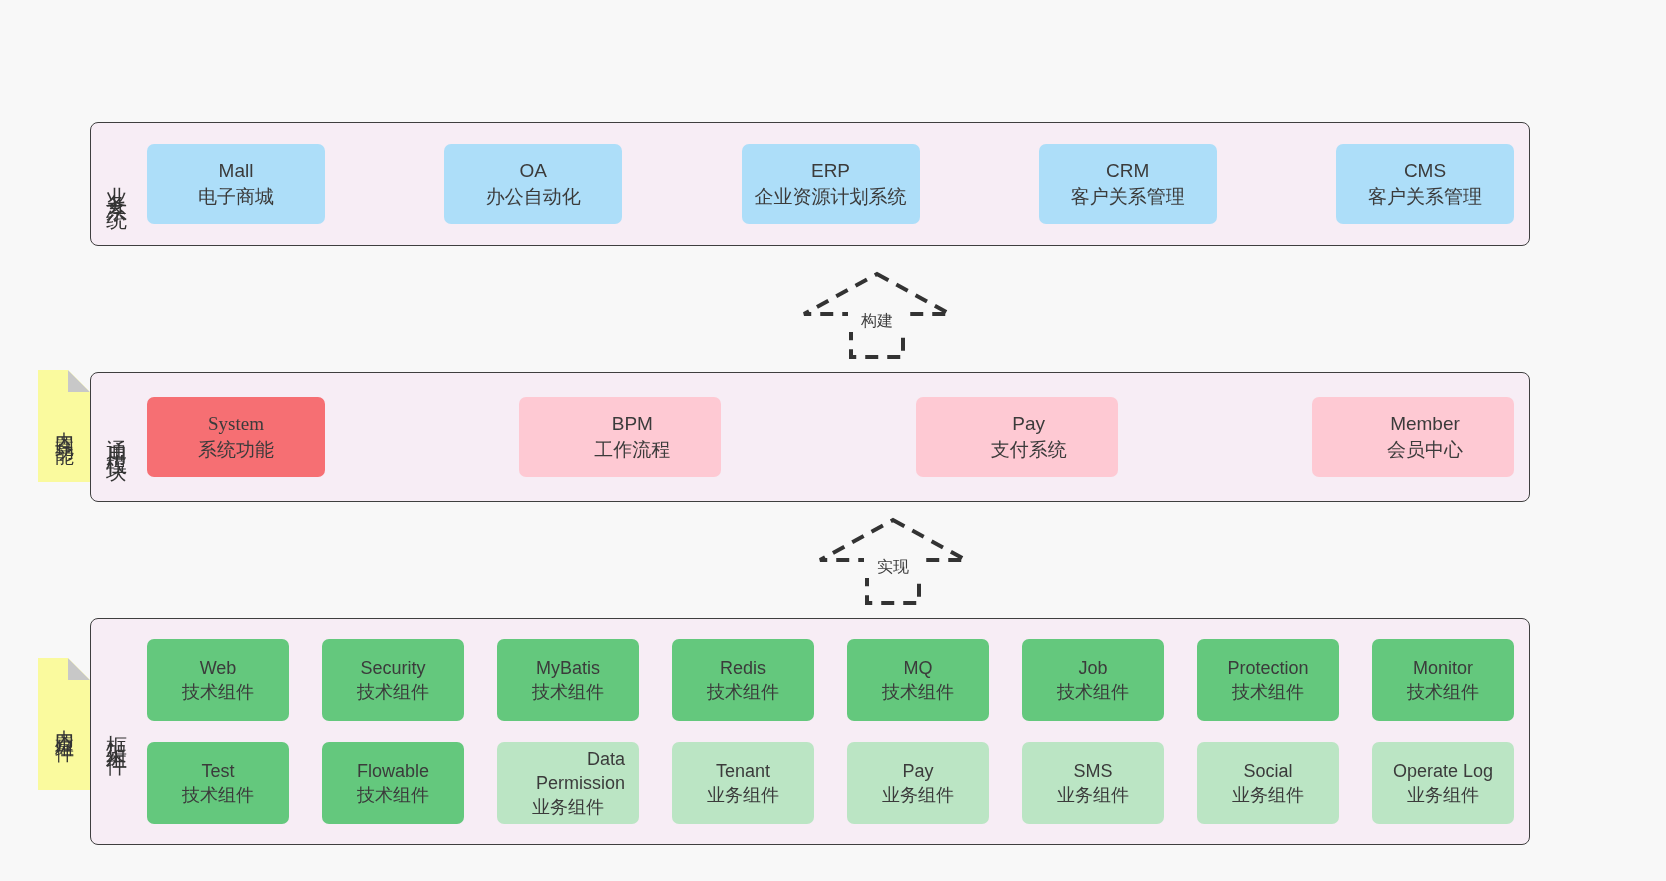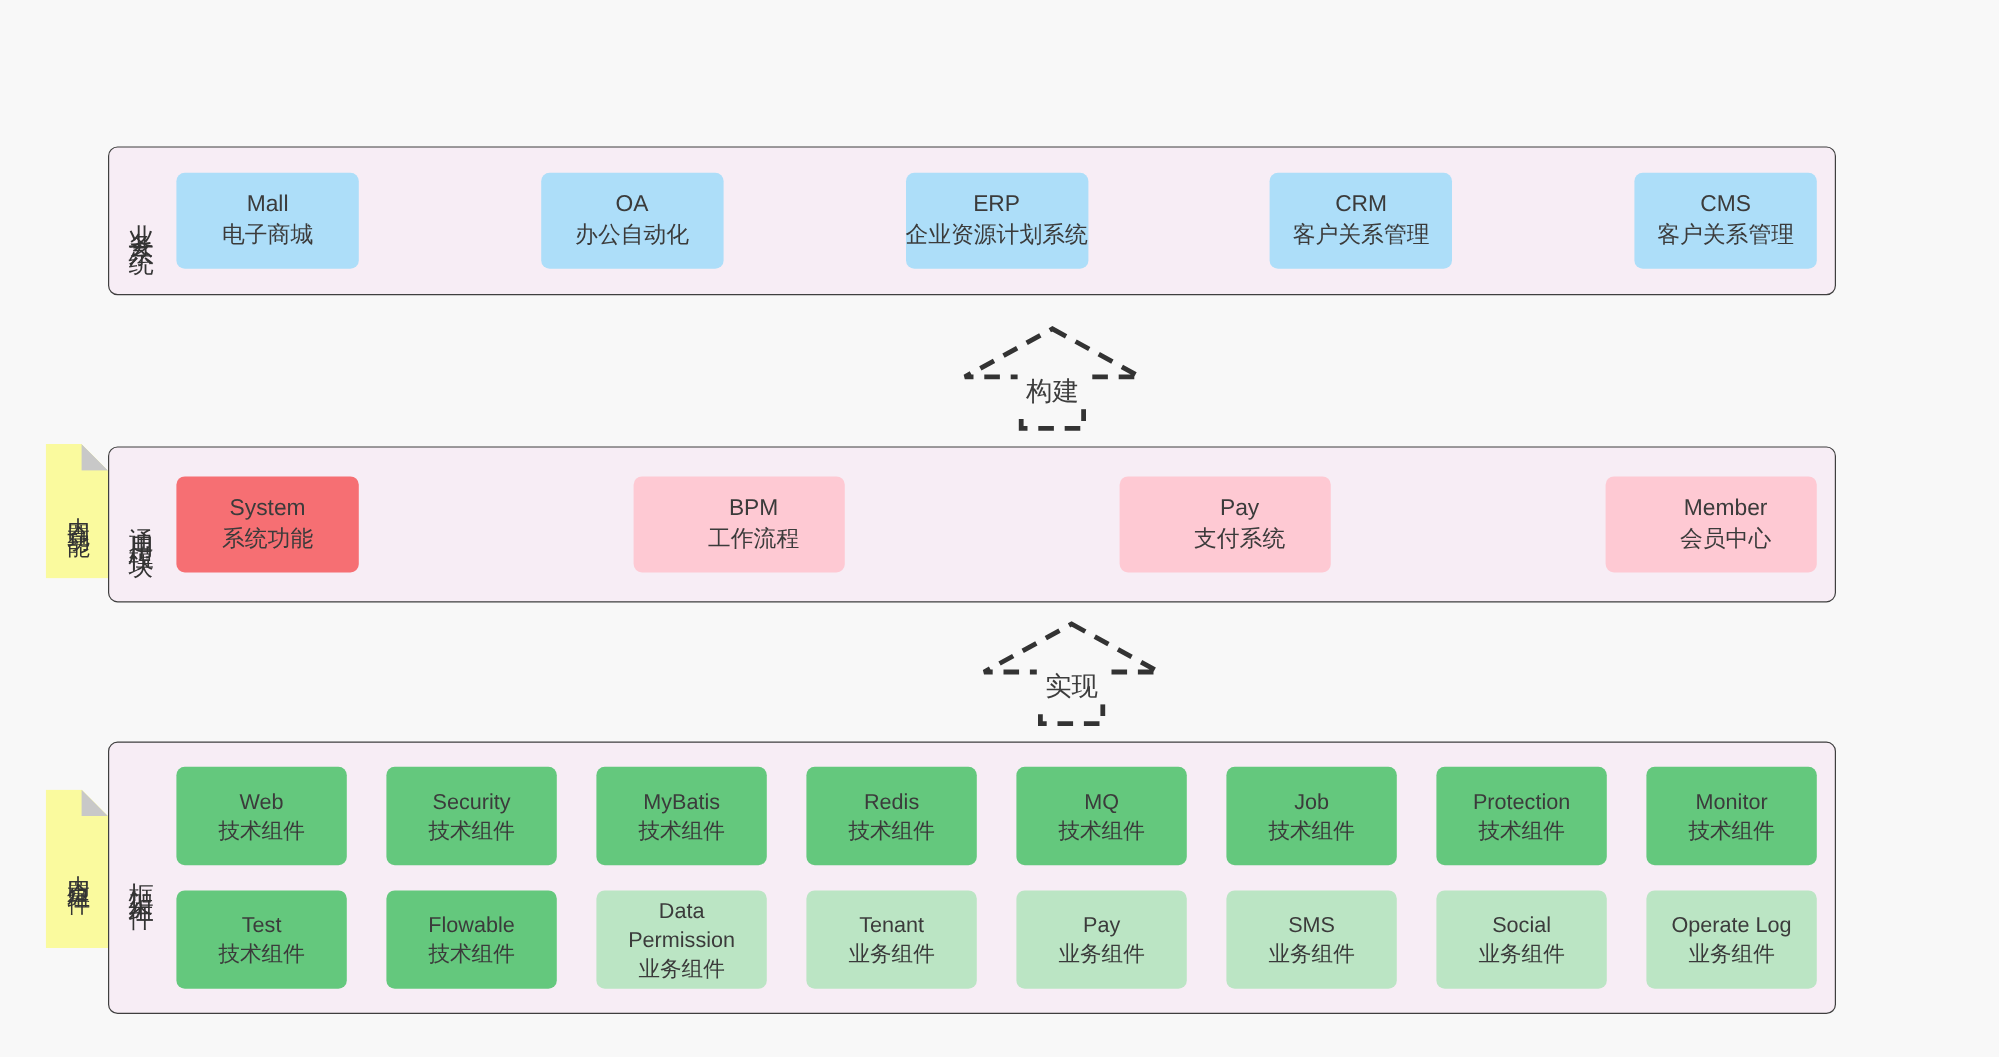--- a/index.html
+++ b/index.html
@@ -43,35 +43,35 @@
   .grid {
     flex: 1;
     display: grid;
     grid-template-columns: repeat(8, 142px);
     justify-content: space-between;
     align-content: center;
     row-gap: 21px;
     padding: 0 15px 0 4px;
   }
   .box {
-    width: 152px; height: 80px;
+    width: 178px; height: 80px;
     border-radius: 7px;
     display: flex; flex-direction: column;
     align-items: center; justify-content: center;
     text-align: center;
     font-size: 19px; line-height: 26px;
     color: #3b3b3b;
   }
   .box.small {
     width: 142px; height: 82px;
     font-size: 18px; line-height: 24px;
   }
-  .box.small .bn { max-width: 114px; }
+  .box.small .bn { max-width: 114px; text-align: right; }
   .blue  { background: #addef9; }
-  .red   { background: #f66f73; }
+  .red   { background: #f66f73; font-family: Liberation Serif, serif; }
   .pink  { background: #fec9d3; padding-left: 24px; }
   .green { background: #64c87d; }
   .lgreen{ background: #bbe5c4; }
 
   .sticky {
     position: absolute;
     left: 38px; width: 52px;
     background: #fafa9e;
     clip-path: polygon(0 0, calc(100% - 22px) 0, 100% 22px, 100% 100%, 0 100%);
     display: flex; align-items: center; justify-content: center;
@@ -85,21 +85,21 @@
     background: linear-gradient(to top right, #c8c8c8 49.5%, rgba(0,0,0,0) 50.5%);
   }
   .sticky .vtext { letter-spacing: 5px; }
 
   .arrow { position: absolute; }
   #arrow-build     { left: 800px; top: 269px; }
   #arrow-implement { left: 816px; top: 515px; }
   .arrow-label {
     position: absolute;
     width: 58px; text-align: center;
-    font-size: 22px; color: #3d3d3d;
+    font-size: 16px; color: #3d3d3d;
     background: #f8f8f8;
   }
   #arrow-build-label     { left: 848px; top: 311px; }
   #arrow-implement-label { left: 864px; top: 557px; }
 </style>
 </head>
 <body>
 
 <div>
 

